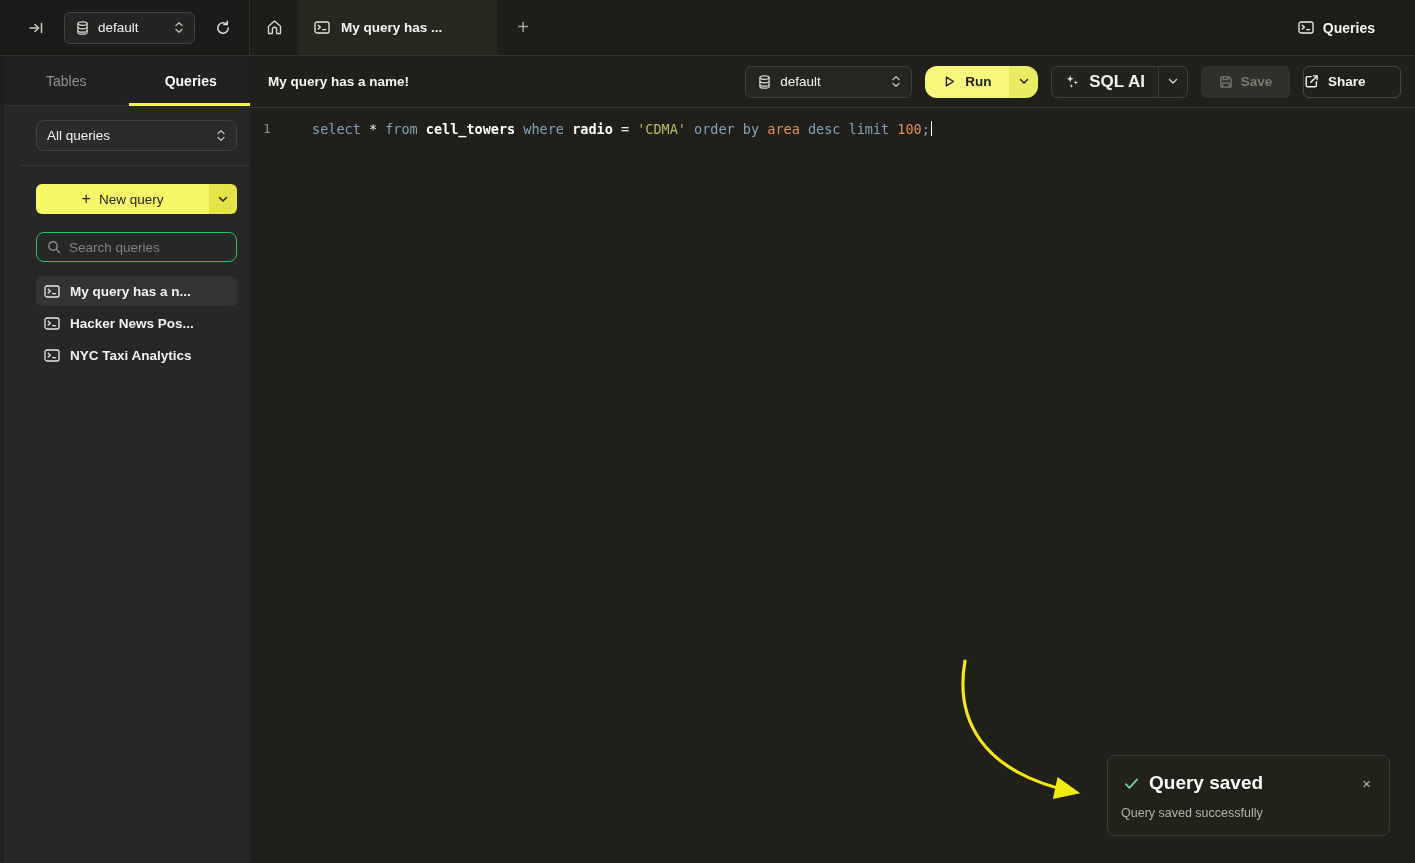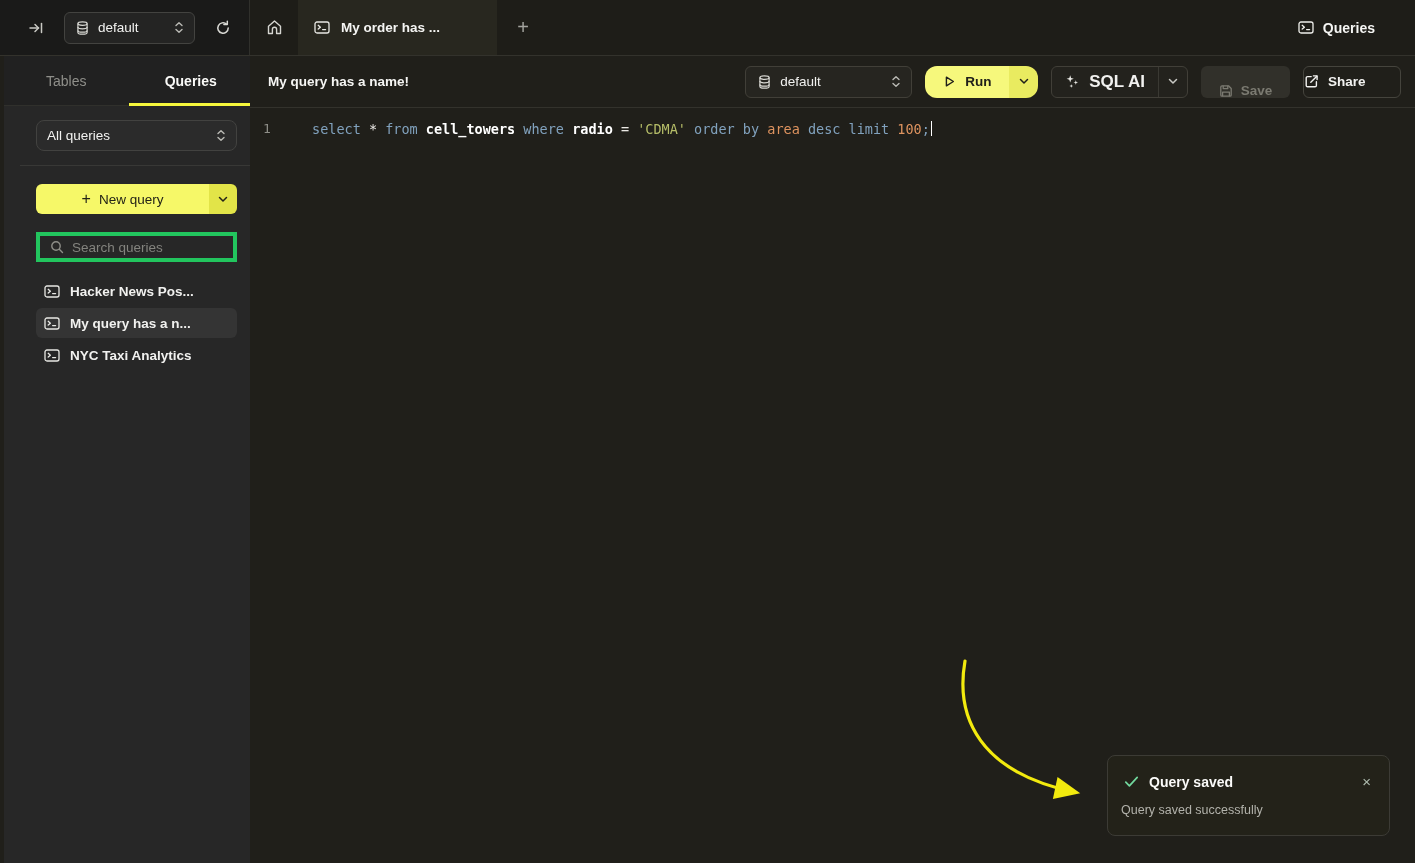--- a/index.html
+++ b/index.html
@@ -88,21 +88,21 @@
   .new-query-main {
     flex:1; background:#f6f868; color:#232317; display:flex; align-items:center;
     justify-content:center; gap:8px; font-size:13.5px; font-weight:500;
   }
   .new-query-main .plus { font-size:16px; font-weight:400; margin-top:-1px; }
   .new-query-caret {
     width:28px; background:#e2e448; display:flex; align-items:center; justify-content:center;
     color:#232317;
   }
   .search-box {
-    margin-top:18px; height:30px; border:4px solid #22c55e; border-radius:0;
+    margin-top:18px; height:30px; border:1px solid #22c55e; border-radius:8px;
     display:flex; align-items:center; padding:0 10px; gap:8px; background:transparent;
   }
   .search-box input {
     flex:1; background:transparent; border:none; outline:none;
     font-family:"Liberation Sans", sans-serif; font-size:13.5px; color:#e8e8e6;
   }
   .search-box input::placeholder { color:#83837e; }
   .query-list { margin-top:14px; display:flex; flex-direction:column; gap:2px; }
   .query-item {
     height:30px; border-radius:6px; display:flex; align-items:center; gap:10px;
@@ -144,21 +144,21 @@
   .sqlai-main {
     display:flex; align-items:center; gap:9px; padding:0 13px;
     font-size:17px; font-weight:600; color:#f2f2f0;
   }
   .sqlai-caret {
     width:29px; border-left:1px solid #3a3933; display:flex; align-items:center;
     justify-content:center; color:#c9c9c4;
   }
   .save-btn {
     height:32px; width:89px; border-radius:6px; background:#31302a;
-    display:flex; align-items:flex-end; justify-content:center; gap:8px;
+    display:flex; align-items:center; justify-content:center; gap:8px;
     font-size:13.5px; font-weight:600; color:#7b7a71; cursor:default;
   }
   .share-btn {
     height:32px; width:98px; border:1px solid #45443d; border-radius:6px;
     background:transparent; display:flex; align-items:center; 
     gap:9px; font-size:13.5px; font-weight:600; color:#f2f2f0; cursor:pointer;
   }
 
   
   .editor { flex:1; display:flex; padding-top:11px; font-family:"DejaVu Sans Mono", monospace; }
@@ -178,21 +178,21 @@
     vertical-align:-2px; margin-left:1px;
   }
 
   
   .toast {
     position:absolute; left:1107px; top:755px; width:283px; height:81px;
     background:#232219; border:1px solid #3c3b35; border-radius:8px;
     padding:16px 14px 0 16px; z-index:20;
   }
   .toast-head { display:flex; align-items:center; }
-  .toast-title { font-size:14px; font-weight:700; color:#fbfbf9; margin-left:10px; flex:1; }
+  .toast-title { font-size:19px; font-weight:700; color:#fbfbf9; margin-left:10px; flex:1; }
   .toast-close {
     color:#aebbae; font-size:15px; line-height:1; cursor:pointer; padding:2px 4px;
   }
   .toast-msg { margin-top:12px; font-size:12.5px; color:#b2b2ab; margin-left:-3px; }
 
   
   .arrow-overlay {
     position:absolute; inset:0; width:1415px; height:863px;
     pointer-events:none; z-index:30;
   }
@@ -247,21 +247,21 @@
   </div>
 
   <div class="query-tab">
     <span>
       <svg width="16" height="15" viewBox="0 0 16 15" fill="none" stroke="#e8e8e4" stroke-width="1.3" stroke-linecap="round" stroke-linejoin="round">
         <rect x="1" y="2" width="14" height="11" rx="2"></rect>
         <polyline points="4.2,5.3 6.4,7.2 4.2,9.1"></polyline>
         <line x1="8.6" y1="9.6" x2="11.6" y2="9.6"></line>
       </svg>
     </span>
-    <span class="tab-label">My order has ...</span>
+    <span class="tab-label">My query has ...</span>
   </div>
 
   <div class="new-tab-btn">+</div>
 
   <div class="topbar-spacer"></div>
 
   <div class="queries-indicator">
     <span>
       <svg width="16" height="15" viewBox="0 0 16 15" fill="none" stroke="#f0f0ec" stroke-width="1.3" stroke-linecap="round" stroke-linejoin="round">
         <rect x="1" y="2" width="14" height="11" rx="2"></rect>
@@ -310,39 +310,39 @@
       <span>
         <svg width="14" height="14" viewBox="0 0 14 14" fill="none" stroke="#8e8e88" stroke-width="1.4" stroke-linecap="round">
           <circle cx="6" cy="6" r="4.2"></circle>
             <line x1="9.3" y1="9.3" x2="12.5" y2="12.5"></line>
         </svg>
       </span>
       <input type="text" placeholder="Search queries" style="">
     </div>
 
     <div class="query-list">
-      <div class="query-item">
+      <div class="query-item selected">
         <span>
           <svg width="16" height="15" viewBox="0 0 16 15" fill="none" stroke="#e8e8e4" stroke-width="1.3" stroke-linecap="round" stroke-linejoin="round">
             <rect x="1" y="2" width="14" height="11" rx="2"></rect>
               <polyline points="4.2,5.3 6.4,7.2 4.2,9.1"></polyline>
               <line x1="8.6" y1="9.6" x2="11.6" y2="9.6"></line>
           </svg>
         </span>
-        <span class="q-label">Hacker News Pos...</span>
-      </div>
-      <div class="query-item selected">
+        <span class="q-label">My query has a n...</span>
+      </div>
+      <div class="query-item">
         <span>
           <svg width="16" height="15" viewBox="0 0 16 15" fill="none" stroke="#e8e8e4" stroke-width="1.3" stroke-linecap="round" stroke-linejoin="round">
             <rect x="1" y="2" width="14" height="11" rx="2"></rect>
               <polyline points="4.2,5.3 6.4,7.2 4.2,9.1"></polyline>
               <line x1="8.6" y1="9.6" x2="11.6" y2="9.6"></line>
           </svg>
         </span>
-        <span class="q-label">My query has a n...</span>
+        <span class="q-label">Hacker News Pos...</span>
       </div>
       <div class="query-item">
         <span>
           <svg width="16" height="15" viewBox="0 0 16 15" fill="none" stroke="#e8e8e4" stroke-width="1.3" stroke-linecap="round" stroke-linejoin="round">
             <rect x="1" y="2" width="14" height="11" rx="2"></rect>
               <polyline points="4.2,5.3 6.4,7.2 4.2,9.1"></polyline>
               <line x1="8.6" y1="9.6" x2="11.6" y2="9.6"></line>
           </svg>
         </span>
         <span class="q-label">NYC Taxi Analytics</span>

